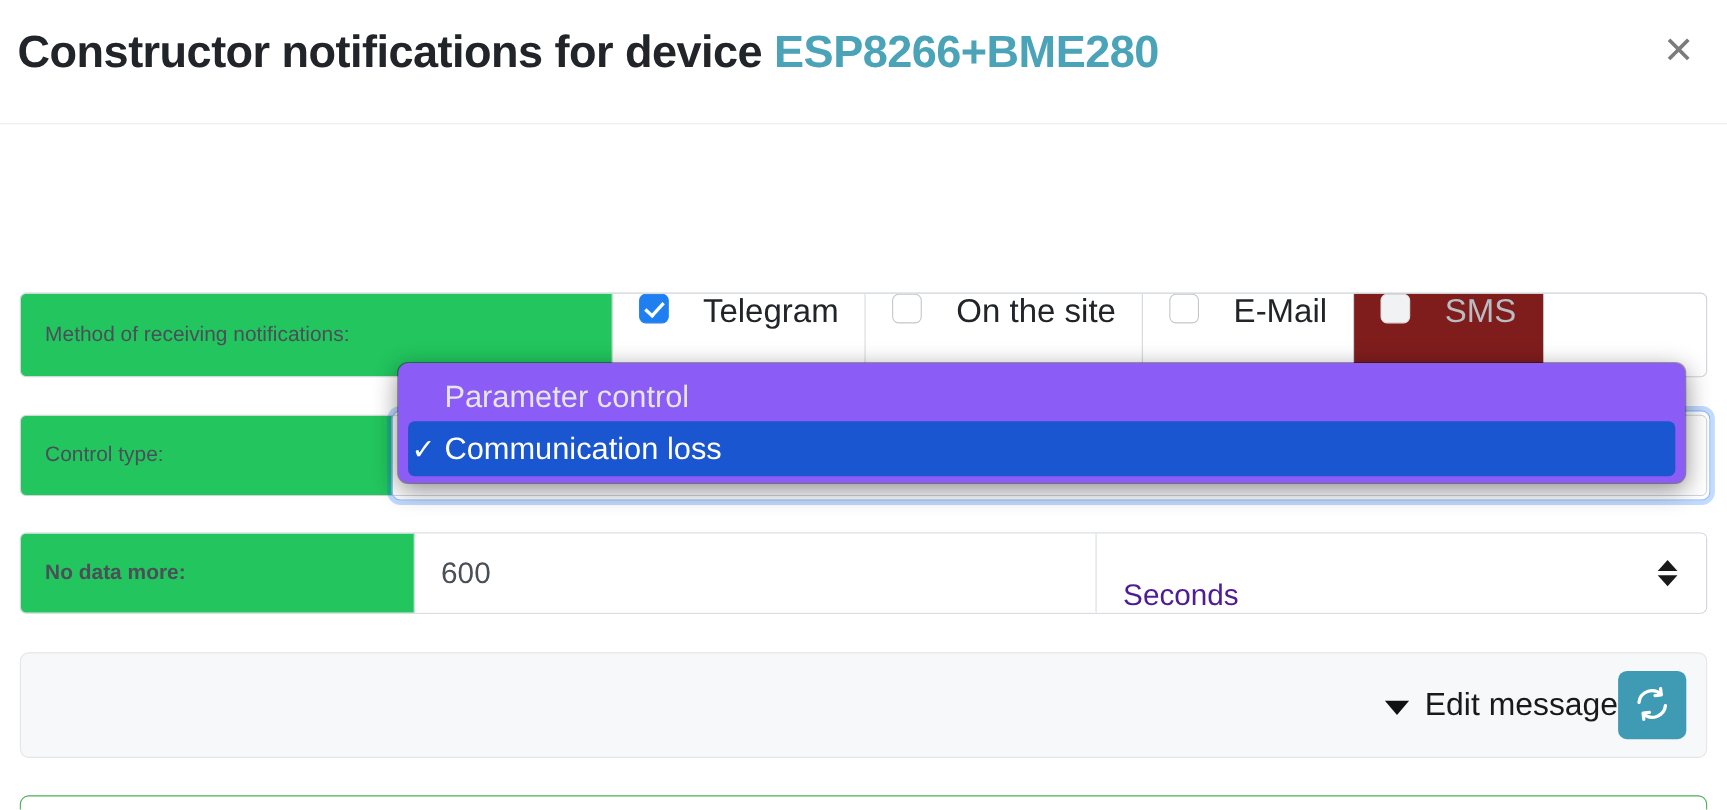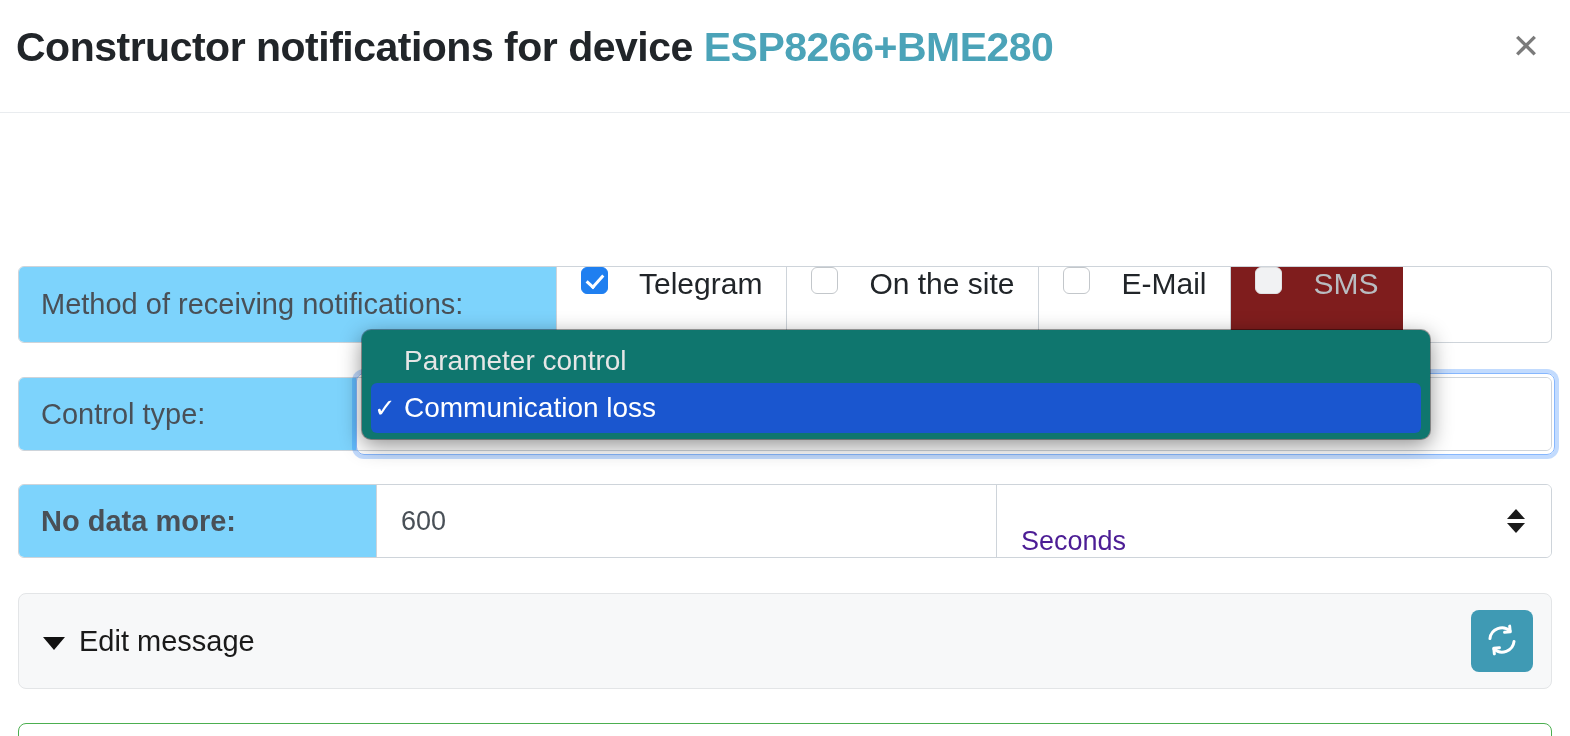--- a/index.html
+++ b/index.html
@@ -56,23 +56,23 @@
     width: 1534px;
     display: flex;
     align-items: stretch;
     border: 1px solid #ced4da;
     border-radius: 6px;
     background: #fff;
     overflow: hidden;
   }
 
   .row-label {
-    background: #7dd3fc;
+    background: #22c55e;
     color: #495057;
-    font-size: 29px;
+    font-size: 19px;
     display: flex;
     align-items: center;
     padding: 0 22px;
     border-right: 1px solid #ced4da;
     white-space: nowrap;
   }
 
   
   #row-method { top: 153px; height: 77px; }
   #row-method .row-label { width: 538px; }
@@ -182,21 +182,21 @@
   .stepper-icon i.down { border-top: 10px solid #1a1a1a; }
 
   
   #row-edit {
     top: 480px; height: 96px;
     background: #f7f8f9;
     border: 1px solid #e3e5e7;
     border-radius: 8px;
     display: flex; align-items: center;
     padding: 0 18px 0 24px;
-    justify-content: space-between;
+    justify-content: flex-end;
     overflow: visible;
   }
   .accordion-left {
     display: flex; align-items: center; gap: 14px;
     font-size: 29px; color: #1a1a1a;
     cursor: pointer;
   }
   .chevron {
     width: 0; height: 0;
     border-left: 11px solid transparent;
@@ -226,22 +226,22 @@
     font-size: 32px;
     font-family: inherit;
     cursor: pointer;
   }
 
   
   .dropdown-popup {
     position: absolute;
     left: 362px;
     top: 217px;
-    width: 1068px;
-    background: #0f766e;
+    width: 1170px;
+    background: #8b5cf6;
     border-radius: 9px;
     padding: 8px 0 6px 0;
     box-shadow: 0 6px 22px rgba(0,0,0,.45), 0 0 0 1px rgba(0,0,0,.35);
     z-index: 50;
   }
   .dd-item {
     height: 45px;
     display: flex; align-items: center;
     padding-left: 12px;
     font-size: 28px;

